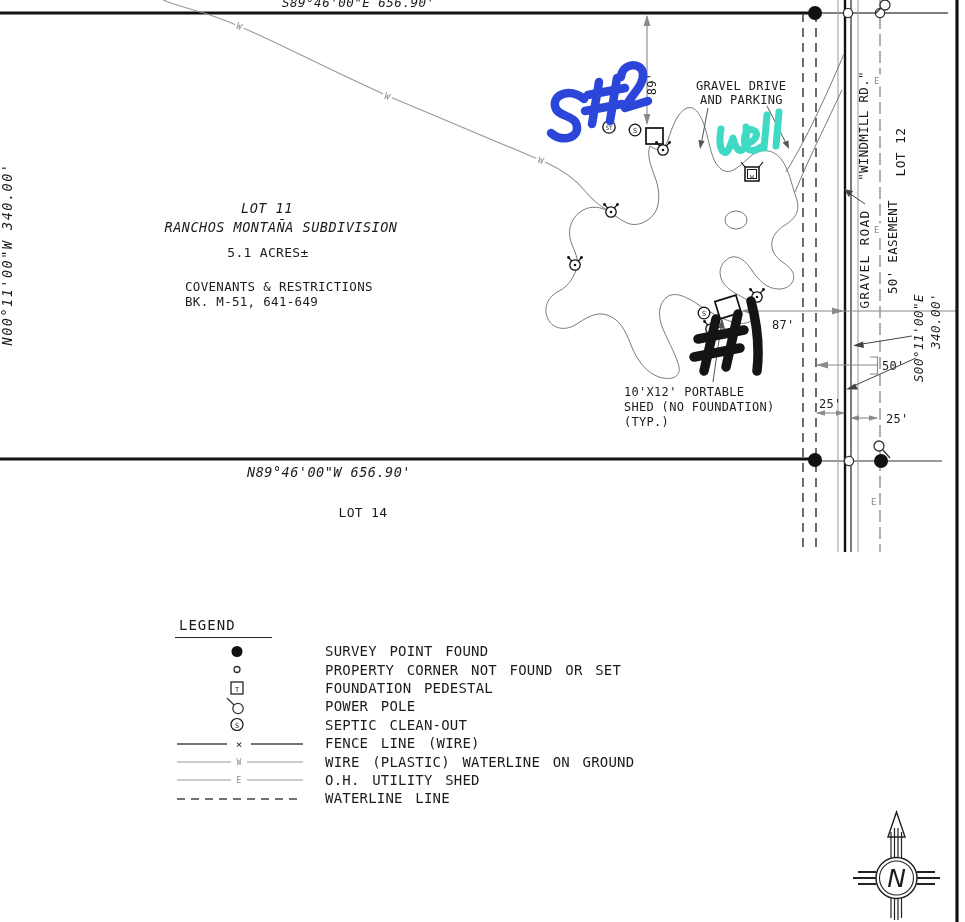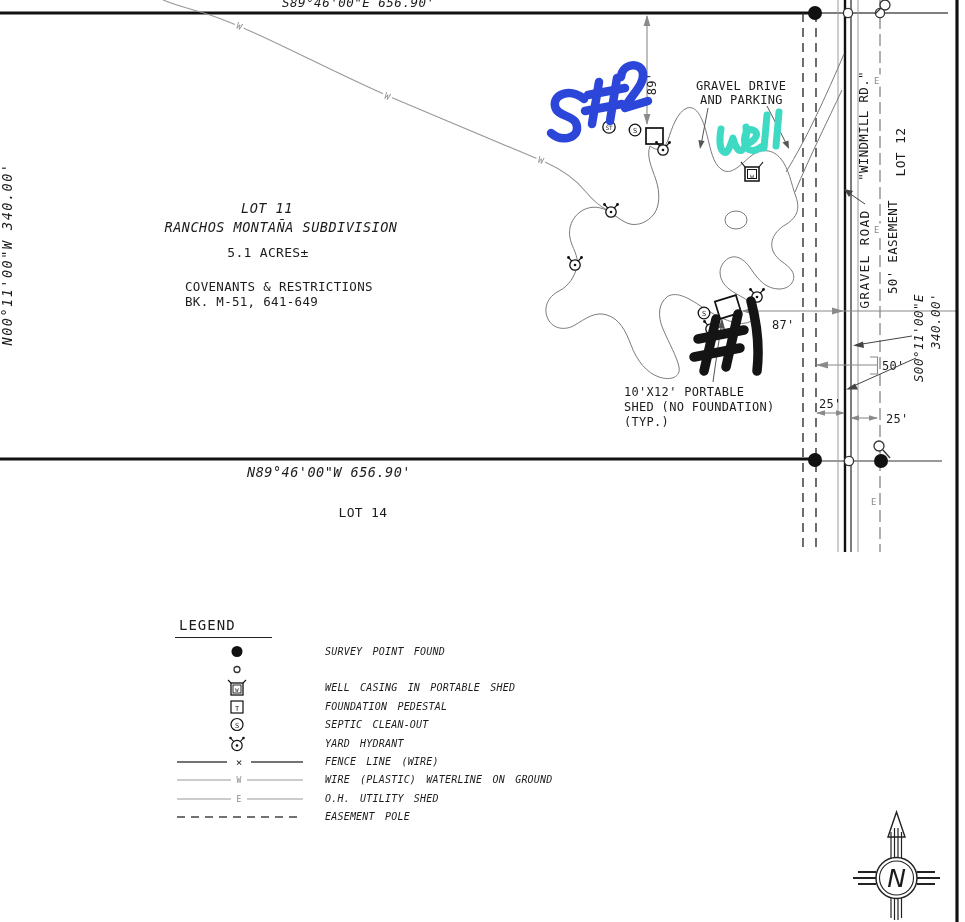--- a/index.html
+++ b/index.html
@@ -12,21 +12,21 @@
   .big{font-size:13.5px;}
   .mark{font-size:9px;fill:#8a8a8a;paint-order:stroke;stroke:#fff;stroke-width:5px;}
   .symtxt{font-size:7px;font-family:"DejaVu Sans Mono",monospace;}
   
   #legend{position:absolute;left:155px;top:615px;width:460px;margin-left:20px;}
   #legend .lg-title{font-size:14px;letter-spacing:1px;display:inline-block;
       border-bottom:1.6px solid #222;padding:0 36px 4px 4px;}
   #legend .lg-rows{margin-top:4px;}
   .lg-row{display:flex;align-items:center;height:18.4px;}
   .lg-sym{width:150px;flex:0 0 150px;display:flex;align-items:center;}
-  .lg-label{font-size:10px;letter-spacing:.2px;word-spacing:4px;white-space:nowrap;font-style:italic;}
+  .lg-label{font-size:14px;letter-spacing:.2px;word-spacing:4px;white-space:nowrap;}
 </style>
 </head>
 <body>
 <div id="sheet">
 
 <svg id="plat-svg" width="965" height="922" viewBox="0 0 965 922">
   <defs>
     <g id="hydrant">
       <line x1="-3.2" y1="-3.8" x2="-6.5" y2="-7.5" stroke="#111" stroke-width="1.2"></line>
       <line x1="3.2" y1="-3.8" x2="6.5" y2="-7.5" stroke="#111" stroke-width="1.2"></line>
@@ -279,65 +279,48 @@
             </svg>
           </span>
       <span class="lg-label">SURVEY POINT FOUND</span>
     </div>
     <div class="lg-row">
       <span class="lg-sym">
             <svg width="150" height="17">
         <circle cx="62" cy="8.5" r="3" fill="#fff" stroke="#333" stroke-width="1.3"></circle>
             </svg>
           </span>
-    </div>
-    <div class="lg-row">
-      <span class="lg-sym">
-            <svg width="150" height="17">
-        <line x1="56" y1="4" x2="53" y2="1" stroke="#111" stroke-width="1.1"></line>
-        <line x1="68" y1="4" x2="71" y2="1" stroke="#111" stroke-width="1.1"></line>
-        <rect x="56" y="4" width="12" height="12" fill="#fff" stroke="#111" stroke-width="1.3"></rect>
-        <rect x="58" y="6" width="8" height="8" fill="none" stroke="#111" stroke-width="0.9"></rect>
-        <text x="62" y="13" text-anchor="middle" style="font:5.5px 'DejaVu Sans Mono',monospace">W</text>
-            </svg>
-          </span>
-      <span class="lg-label">WELL CASING IN PORTABLE SHED</span>
+      <span class="lg-label">PROPERTY CORNER NOT FOUND OR SET</span>
     </div>
     <div class="lg-row">
       <span class="lg-sym">
             <svg width="150" height="17">
         <rect x="56" y="3" width="12" height="12" fill="#fff" stroke="#111" stroke-width="1.2"></rect>
         <text x="62" y="12.5" text-anchor="middle" style="font:7px 'DejaVu Sans Mono',monospace">T</text>
             </svg>
           </span>
       <span class="lg-label">FOUNDATION PEDESTAL</span>
     </div>
     <div class="lg-row">
       <span class="lg-sym">
+            <svg width="150" height="18">
+        <line x1="59" y1="8" x2="52" y2="1" stroke="#333" stroke-width="1.2"></line>
+        <circle cx="63" cy="11.5" r="5.2" fill="#fff" stroke="#333" stroke-width="1.2"></circle>
+            </svg>
+          </span>
+      <span class="lg-label">POWER POLE</span>
+    </div>
+    <div class="lg-row">
+      <span class="lg-sym">
             <svg width="150" height="17">
         <circle cx="62" cy="8.5" r="6" fill="#fff" stroke="#111" stroke-width="1.2"></circle>
         <text x="62" y="11.5" text-anchor="middle" style="font:7px 'DejaVu Sans Mono',monospace">S</text>
             </svg>
           </span>
       <span class="lg-label">SEPTIC CLEAN-OUT</span>
-    </div>
-    <div class="lg-row">
-      <span class="lg-sym">
-            <svg width="150" height="19">
-        <g transform="translate(62,11.5)">
-          <line x1="-3.2" y1="-3.8" x2="-6.5" y2="-7.5" stroke="#111" stroke-width="1.1"></line>
-          <line x1="3.2" y1="-3.8" x2="6.5" y2="-7.5" stroke="#111" stroke-width="1.1"></line>
-          <circle cx="-6.5" cy="-7.5" r="1.3" fill="#111"></circle>
-                <circle cx="6.5" cy="-7.5" r="1.3" fill="#111"></circle>
-          <circle r="5.2" fill="#fff" stroke="#111" stroke-width="1.2"></circle>
-                <circle r="1.3" fill="#111"></circle>
-        </g>
-            </svg>
-          </span>
-      <span class="lg-label">YARD HYDRANT</span>
     </div>
     <div class="lg-row">
       <span class="lg-sym">
             <svg width="150" height="17">
         <line x1="2" y1="9" x2="52" y2="9" stroke="#444" stroke-width="1.3"></line>
         <line x1="76" y1="9" x2="128" y2="9" stroke="#444" stroke-width="1.3"></line>
         <text x="64" y="13" text-anchor="middle" style="font:11px 'DejaVu Sans Mono',monospace">×</text>
             </svg>
           </span>
       <span class="lg-label">FENCE LINE (WIRE)</span>
@@ -361,18 +344,18 @@
             </svg>
           </span>
       <span class="lg-label">O.H. UTILITY SHED</span>
     </div>
     <div class="lg-row">
       <span class="lg-sym">
             <svg width="150" height="17">
         <line x1="2" y1="9" x2="128" y2="9" stroke="#444" stroke-width="1.3" stroke-dasharray="8 6"></line>
             </svg>
           </span>
-      <span class="lg-label">EASEMENT POLE</span>
+      <span class="lg-label">WATERLINE LINE</span>
     </div>
   </div>
 </div>
 
 </div>
 
 </body></html>

